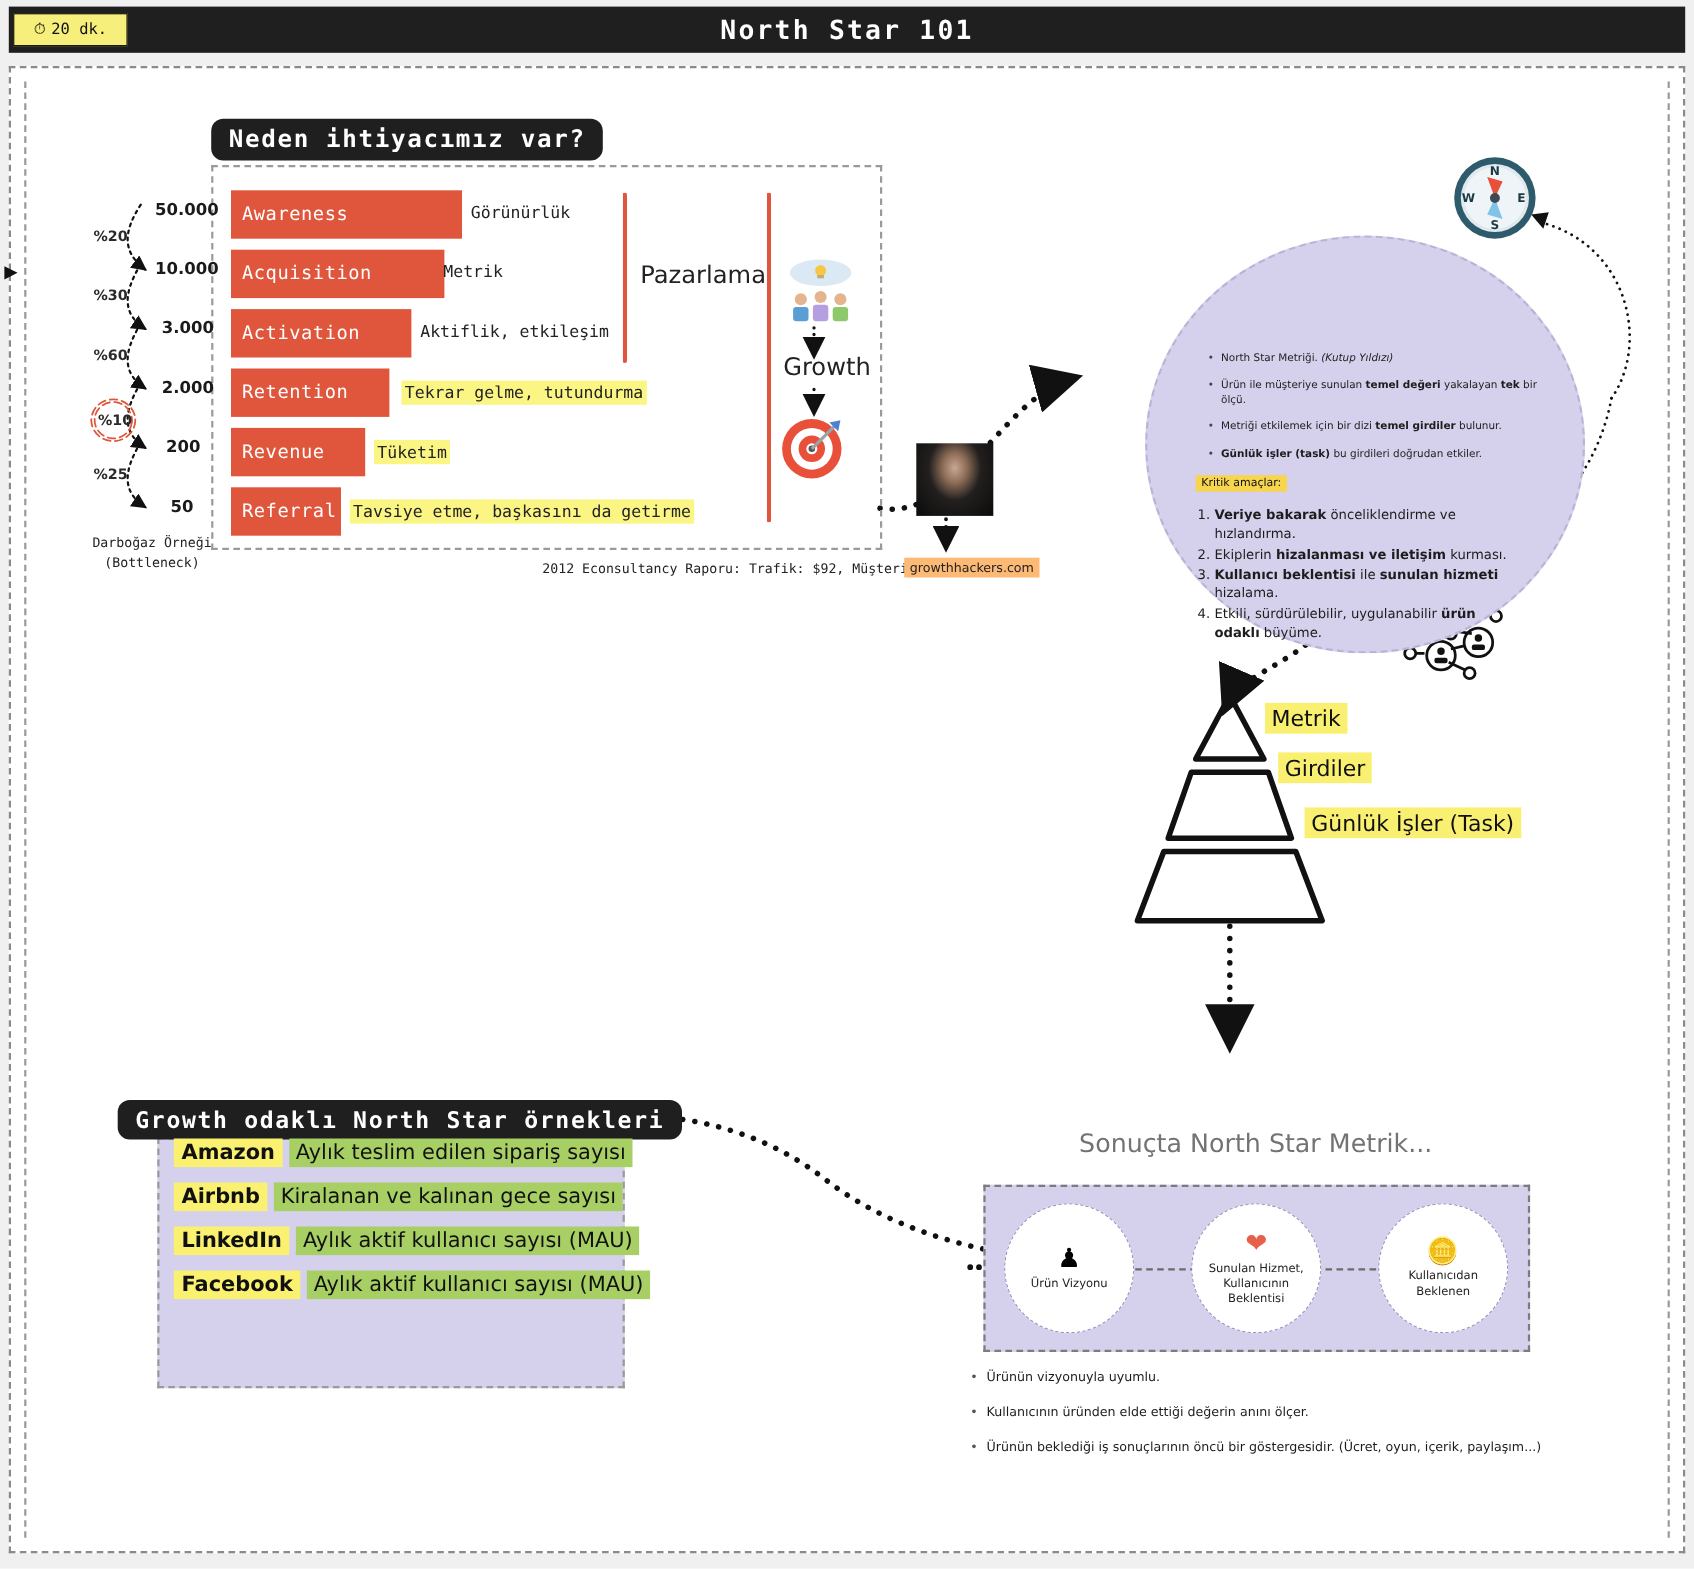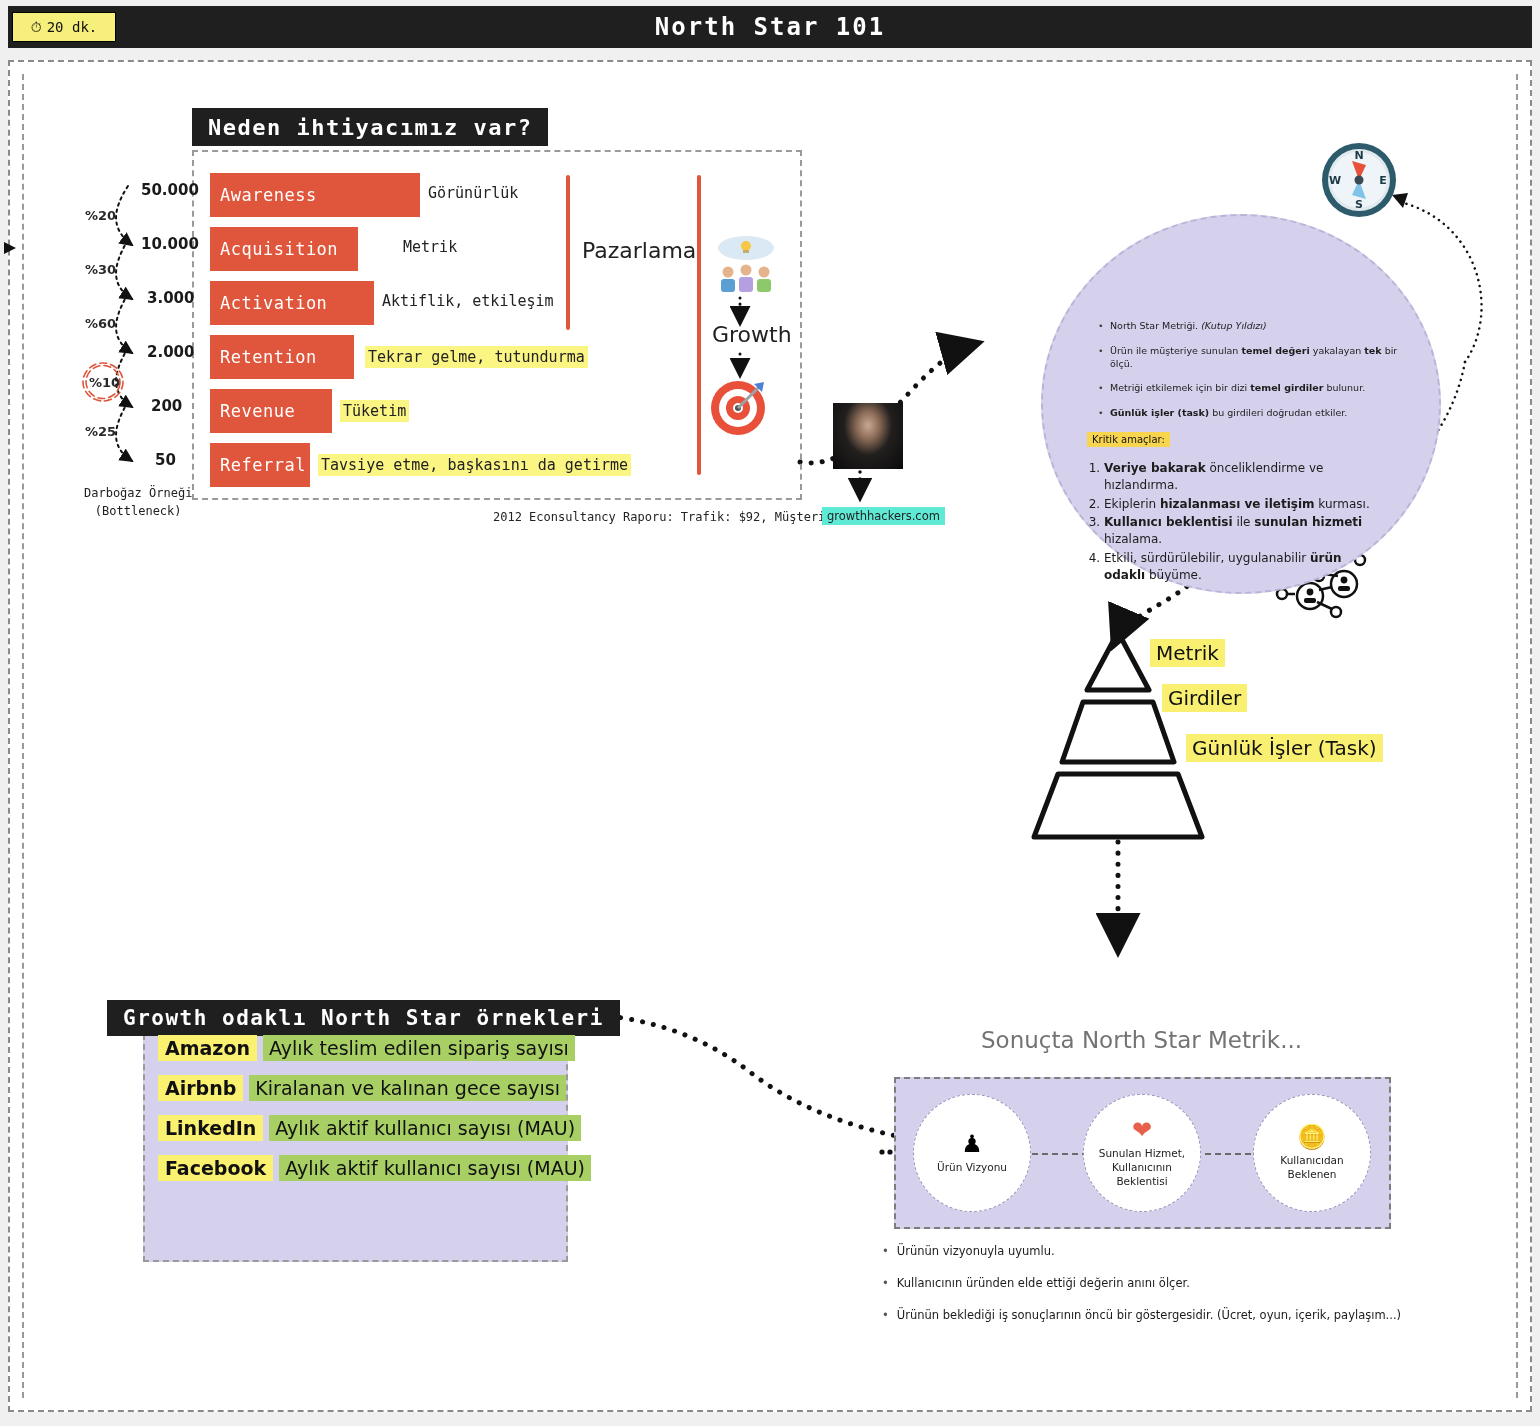--- a/index.html
+++ b/index.html
@@ -45,20 +45,21 @@
 
   .abs{ position:absolute; }
 
   
   .hdr{
     background:#1f1f1f; color:#fff;
     font-family:"DejaVu Sans Mono", monospace;
     font-weight:bold; letter-spacing:1.5px;
     display:flex; align-items:center; padding:12px 16px;
     white-space:nowrap;
+    border-radius:11px;
   }
 
   
   #funnelBox{
     left:182px; top:88px; width:610px; height:350px;
     border:2px dashed #9a9a9a; background:transparent;
   }
   .fbar{
     position:absolute; height:44px; background:#E0563C;
     display:flex; align-items:center; color:#fff;
@@ -96,21 +97,21 @@
     font-size:22px; color:#222; white-space:nowrap;
   }
 
   
   #ghPhoto{
     left:823px; top:341px; width:70px; height:66px;
     background:radial-gradient(ellipse at 50% 34%, #c8a894 0%, #8d6d58 22%, #221f1e 48%, #0b0b0b 100%);
   }
   #ghLabel{
     left:812px; top:445px;
-    background:#5eead4; color:#222;
+    background:#fdba74; color:#222;
     font-family:"DejaVu Sans", sans-serif; font-size:11.5px; padding:2px 5px;
   }
 
   
   #nsCircle{
     left:1031px; top:152px; width:400px; height:380px;
     background:#D5D0EC; border:2px dashed #b9b3d6; border-radius:50%;
   }
   #nsList{
     left:1086px; top:258px; width:305px;
@@ -319,21 +320,21 @@
 
     <path d="M730,236 L730,262" stroke="#111" stroke-width="3" stroke-dasharray="0.1 6" stroke-linecap="round" fill="none" marker-end="url(#ahs)"></path>
     <path d="M730,292 L730,314" stroke="#111" stroke-width="3" stroke-dasharray="0.1 6" stroke-linecap="round" fill="none" marker-end="url(#ahs)"></path>
   </svg>
 
   <div class="hdr abs" id="funHdr" style="left:182px;top:46px;height:38px;font-size:22px;">Neden ihtiyacımız var?</div>
 
   <div class="abs" id="funnelBox"></div>
 
   <div class="fbar abs" style="left:200px;top:111px;width:210px;">Awareness</div>
-  <div class="fbar abs" style="left:200px;top:165px;width:148px;">Acquisition</div>
+  <div class="fbar abs" style="left:200px;top:165px;width:194px;">Acquisition</div>
   <div class="fbar abs" style="left:200px;top:219px;width:164px;">Activation</div>
   <div class="fbar abs" style="left:200px;top:273px;width:144px;">Retention</div>
   <div class="fbar abs" style="left:200px;top:327px;width:122px;">Revenue</div>
   <div class="fbar abs" style="left:200px;top:381px;width:100px;">Referral</div>
 
   <div class="fdesc abs" style="left:418px;top:122px;">Görünürlük</div>
   <div class="fdesc abs" style="left:393px;top:176px;">Metrik</div>
   <div class="fdesc abs" style="left:372px;top:230px;">Aktiflik, etkileşim</div>
   <div class="fdesc hl abs" style="left:355px;top:284px;">Tekrar gelme, tutundurma</div>
   <div class="fdesc hl abs" style="left:330px;top:338px;">Tüketim</div>

